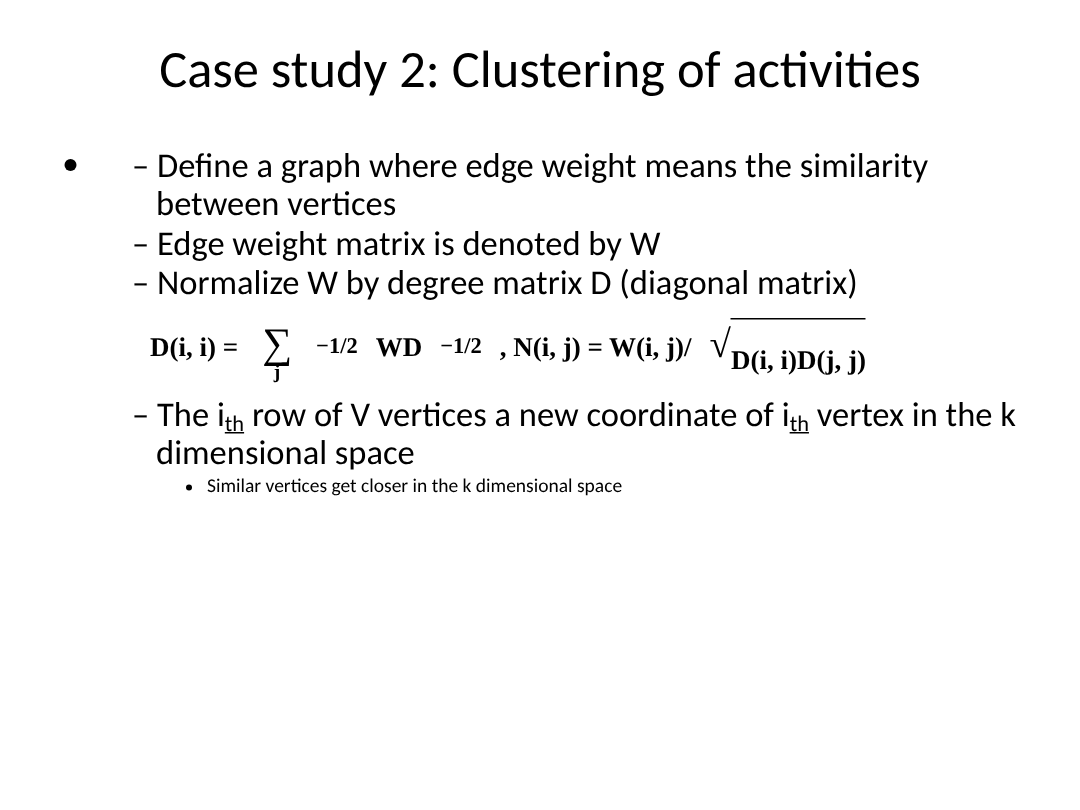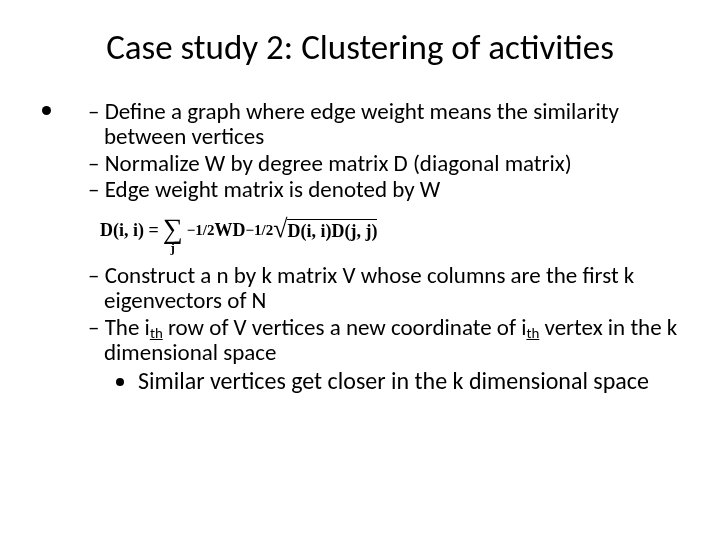--- a/index.html
+++ b/index.html
@@ -48,36 +48,36 @@
   }
   ul.level2 > li::before {
     content: "– ";
   }
   ul.level3 {
     list-style: disc;
     margin: 2px 0 0 0;
     padding-left: 34px;
   }
   ul.level3 > li {
-    font-size: 24px;
+    font-size: 13px;
     line-height: 1.2;
     text-indent: 0;
     padding-left: 0;
   }
   ul.level3 > li::before {
     content: "";
   }
   .formula-row {
     margin: 10px 0 14px 34px;
     font-family: "Cambria Math", "Times New Roman", serif;
     font-size: 18px;
     font-weight: bold;
     display: flex;
     align-items: center;
-    gap: 0;
+    gap: 12px;
     white-space: nowrap;
   }
   .formula-row .sum {
     display: inline-flex;
     flex-direction: column;
     align-items: center;
     line-height: 0.9;
     margin: 0 4px;
     position: relative;
     top: 4px;
@@ -95,62 +95,62 @@
     align-items: center;
   }
   .formula-row .radical {
     font-size: 26px;
     font-weight: normal;
     position: relative;
     top: -2px;
   }
   .formula-row .under-bar {
     border-top: 1.6px solid #000;
-    padding-top: 1px;
+    padding-top: 17px;
   }
   .sub {
     font-size: 0.65em;
     vertical-align: baseline;
     position: relative;
     top: 0.2em;
     text-decoration: underline;
   }
 </style>
 </head>
 <body>
 
 <div class="slide">
   <div class="title">Case study 2: Clustering of activities</div>
 
   <ul class="level1">
     <li>
 
       <ul class="level2">
         <li><span> Define a graph where edge weight means the similarity between vertices</span></li>
+        <li><span>Edge weight matrix is denoted by W</span></li>
         <li><span>Normalize W by degree matrix D (diagonal matrix)</span></li>
-        <li><span>Edge weight matrix is denoted by W</span></li>
       </ul>
 
       <div class="formula-row">
         <span>D(i, i) = </span>
         <span class="sum">
           <span class="sigma">∑</span>
           <span class="under">j</span>
         </span>
           <sup>−1/2</sup>
         <span>WD</span>
           <sup>−1/2</sup>
+        <span>, N(i, j) = W(i, j)/</span>
         <span class="sqrt-wrap">
           <span class="radical">√</span>
             <span class="under-bar">D(i, i)D(j, j)</span>
         </span>
       </div>
 
       <ul class="level2">
-        <li><span>Construct a n by k matrix V whose columns are the first k eigenvectors of N</span></li>
         <li>
           <span>The i</span><span class="sub">th</span><span> row of V vertices a new coordinate of i</span><span class="sub">th</span><span> vertex in the k dimensional space</span>
           <ul class="level3">
             <li><span>Similar vertices get closer in the k dimensional space</span></li>
           </ul>
         </li>
       </ul>
     </li>
   </ul>
 </div>

